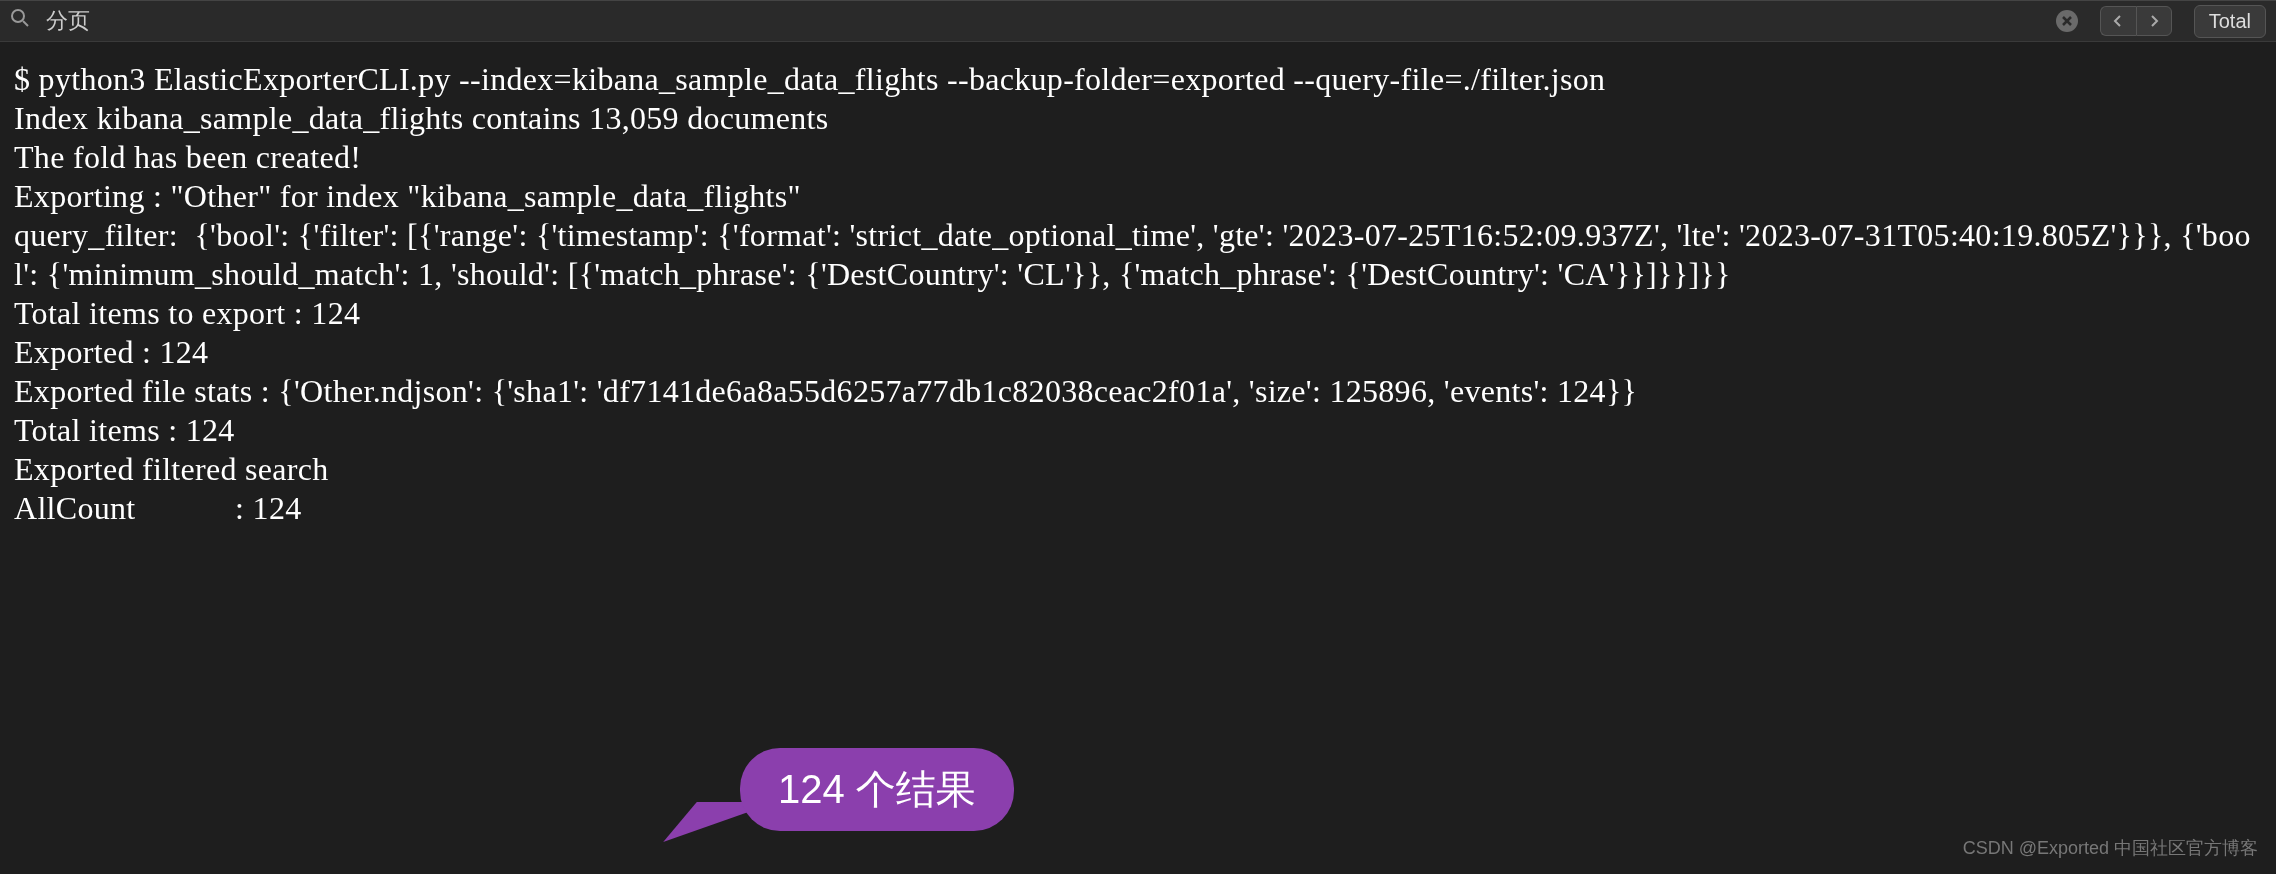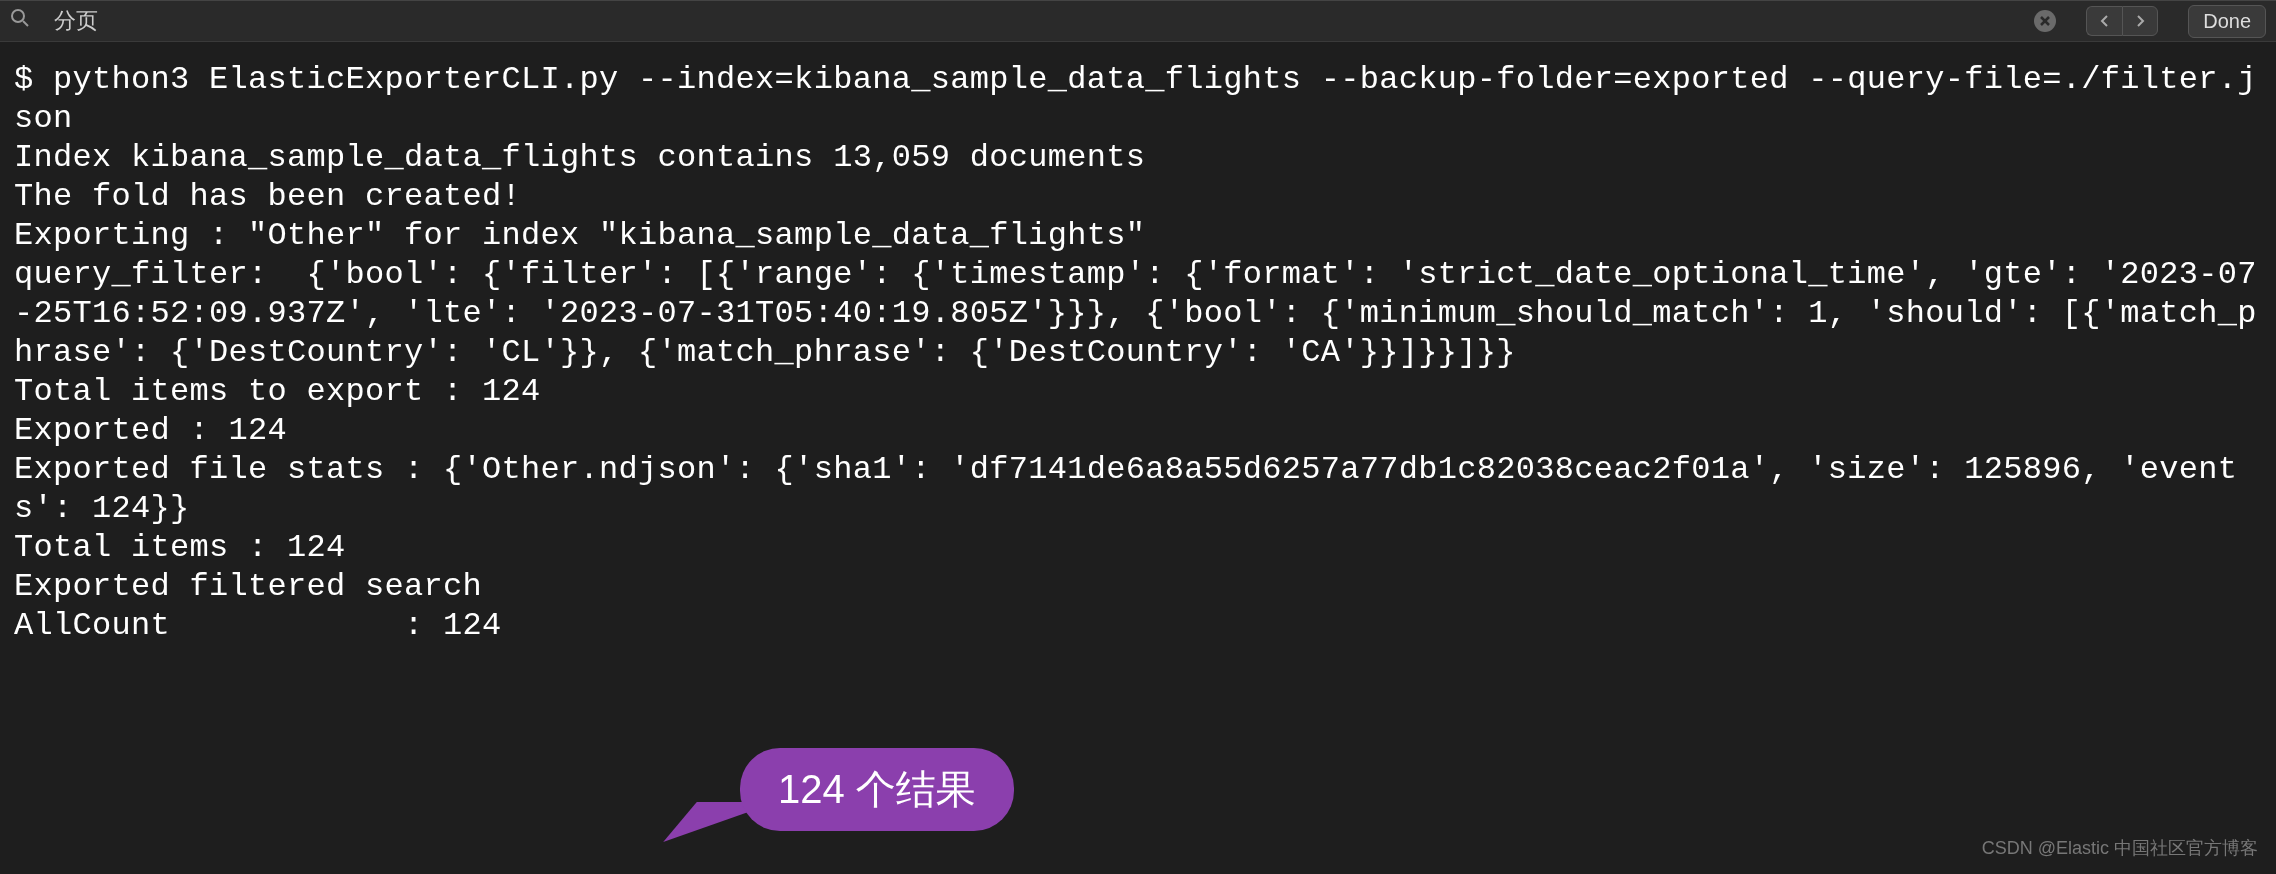--- a/index.html
+++ b/index.html
@@ -17,21 +17,21 @@
       position: relative;
     }
     .search-bar {
       background: #2a2a2a;
       height: 42px;
       display: flex;
       align-items: center;
       padding: 0 10px;
       border-bottom: 1px solid #3a3a3a;
       border-top: 1px solid #444;
-      gap: 20px;
+      gap: 12px;
     }
     .search-icon {
       color: #999;
       font-size: 22px;
       margin-right: 4px;
     }
     .search-input {
       flex: 1;
       background: transparent;
       border: none;
@@ -89,20 +89,21 @@
       font-family: -apple-system, BlinkMacSystemFont, sans-serif;
     }
     .terminal-content {
       padding: 18px 14px;
       font-size: 32px;
       line-height: 1.22;
       white-space: pre-wrap;
       word-break: break-all;
       font-weight: 500;
       letter-spacing: 0.3px;
+      font-family: Liberation Serif, serif;
     }
     .callout {
       position: absolute;
       left: 740px;
       top: 748px;
       background: #8b3fad;
       color: #ffffff;
       padding: 14px 38px;
       border-radius: 40px;
       font-size: 40px;
@@ -151,31 +152,31 @@
       <svg width="14" height="14" viewBox="0 0 14 14">
         <polyline points="9,2 4,7 9,12" stroke="#aaa" stroke-width="2" fill="none"></polyline>
       </svg>
     </div>
     <div class="nav-btn">
       <svg width="14" height="14" viewBox="0 0 14 14">
         <polyline points="5,2 10,7 5,12" stroke="#aaa" stroke-width="2" fill="none"></polyline>
       </svg>
     </div>
   </div>
-  <div class="done-btn">Done</div>
+  <div class="done-btn">Total</div>
 </div>
 
 <div class="terminal-content">$ python3 ElasticExporterCLI.py --index=kibana_sample_data_flights --backup-folder=exported --query-file=./filter.json
 Index kibana_sample_data_flights contains 13,059 documents
 The fold has been created!
 Exporting : "Other" for index "kibana_sample_data_flights"
 query_filter:  {'bool': {'filter': [{'range': {'timestamp': {'format': 'strict_date_optional_time', 'gte': '2023-07-25T16:52:09.937Z', 'lte': '2023-07-31T05:40:19.805Z'}}}, {'bool': {'minimum_should_match': 1, 'should': [{'match_phrase': {'DestCountry': 'CL'}}, {'match_phrase': {'DestCountry': 'CA'}}]}}]}}
 Total items to export : 124
 Exported : 124
 Exported file stats : {'Other.ndjson': {'sha1': 'df7141de6a8a55d6257a77db1c82038ceac2f01a', 'size': 125896, 'events': 124}}
 Total items : 124
 Exported filtered search
 AllCount            : 124</div>
 
 <div class="callout-tail"></div>
 <div class="callout">124 个结果</div>
 
-<div class="watermark">CSDN @Elastic 中国社区官方博客</div>
+<div class="watermark">CSDN @Exported 中国社区官方博客</div>
 
 </body></html>

